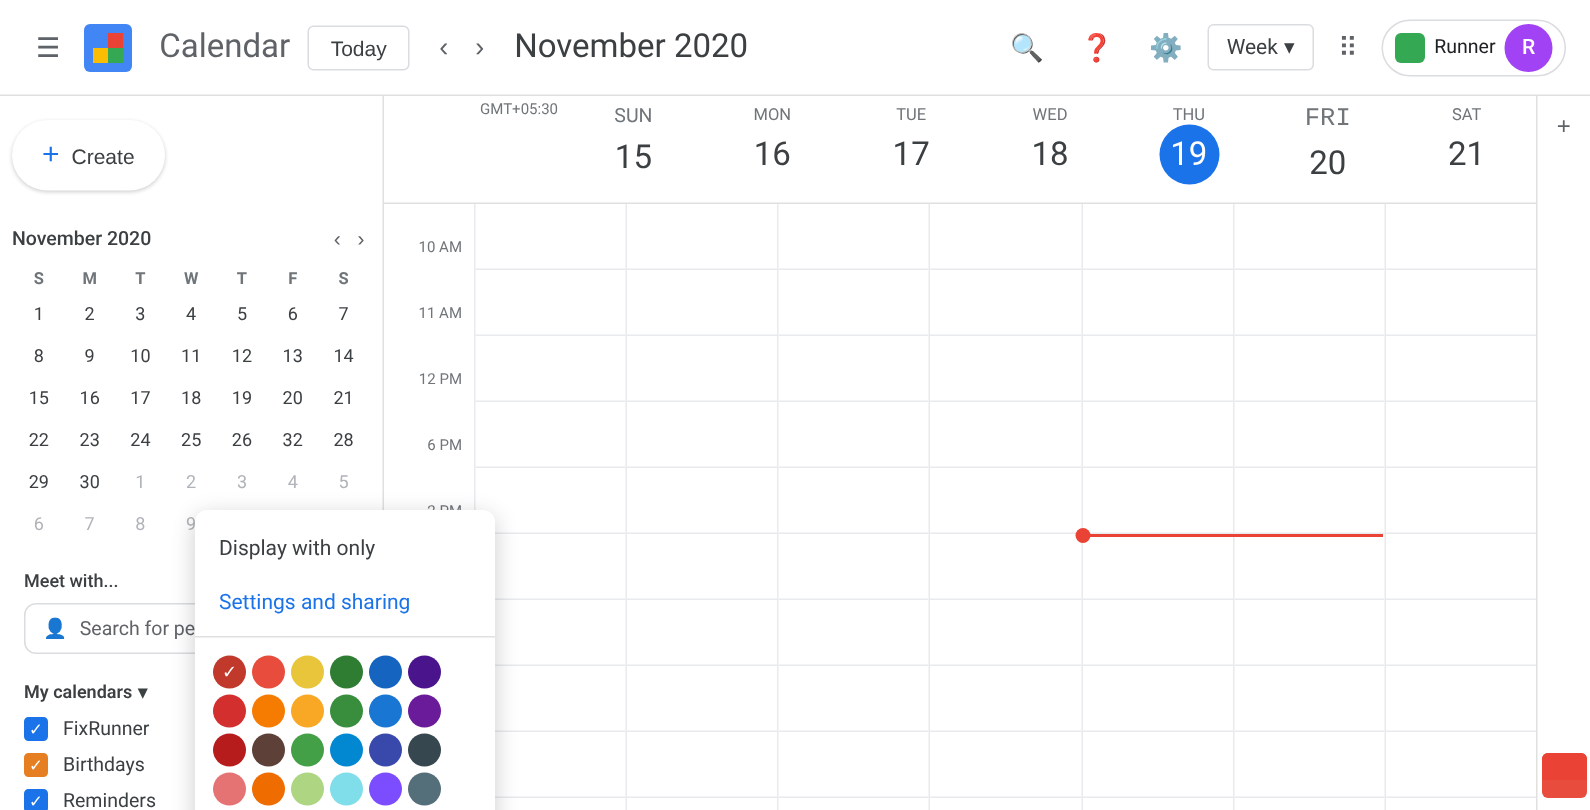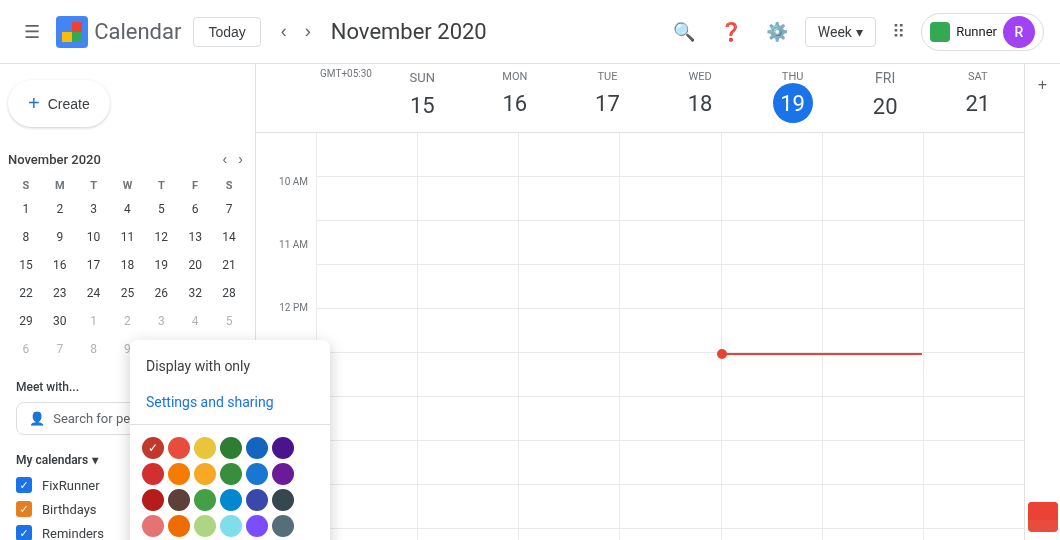--- a/index.html
+++ b/index.html
@@ -2,21 +2,21 @@
 <html><head>
   <meta charset="utf-8">
   <style>
     * { box-sizing: border-box; margin: 0; padding: 0; }
     body { font-family: 'Google Sans', Roboto, Arial, sans-serif; font-size: 13px; background: #fff; color: #202124; overflow: hidden; width: 1060px; height: 540px; }
 
     
     .header { display: flex; align-items: center; height: 64px; padding: 0 16px; border-bottom: 1px solid #e0e0e0; gap: 12px; }
     .header-left { display: flex; align-items: center; gap: 8px; }
     .menu-icon { cursor: pointer; color: #5f6368; font-size: 18px; }
-    .logo { display: flex; align-items: center; gap: 6px; }
+    .logo { display: flex; align-items: center; gap: 18px; }
     .logo-img { width: 32px; height: 32px; background: #4285f4; border-radius: 4px; display: flex; align-items: center; justify-content: center; }
     .logo-text { font-size: 22px; color: #5f6368; font-weight: 400; }
     .today-btn { border: 1px solid #dadce0; border-radius: 4px; padding: 6px 14px; font-size: 14px; cursor: pointer; background: #fff; color: #3c4043; }
     .nav-arrows { display: flex; gap: 2px; }
     .nav-arrow { background: none; border: none; cursor: pointer; color: #5f6368; font-size: 18px; padding: 6px 8px; border-radius: 50%; }
     .header-title { font-size: 22px; color: #3c4043; font-weight: 400; flex: 1; }
     .header-right { display: flex; align-items: center; gap: 8px; }
     .icon-btn { background: none; border: none; cursor: pointer; color: #5f6368; font-size: 18px; padding: 8px; border-radius: 50%; }
     .view-selector { border: 1px solid #dadce0; border-radius: 4px; padding: 6px 12px; font-size: 14px; cursor: pointer; background: #fff; color: #3c4043; display: flex; align-items: center; gap: 4px; }
     .avatar { width: 32px; height: 32px; border-radius: 50%; background: #a142f4; color: #fff; display: flex; align-items: center; justify-content: center; font-size: 14px; font-weight: 500; cursor: pointer; }
@@ -51,21 +51,21 @@
     .cal-section { margin-bottom: 8px; }
     .cal-section-header { display: flex; align-items: center; justify-content: space-between; padding: 6px 8px; cursor: pointer; }
     .cal-section-title { font-size: 12px; font-weight: 600; color: #3c4043; display: flex; align-items: center; gap: 4px; }
     .cal-item { display: flex; align-items: center; gap: 10px; padding: 4px 8px; cursor: pointer; border-radius: 4px; }
     .cal-checkbox { width: 16px; height: 16px; border-radius: 3px; border: 2px solid #1a73e8; background: #1a73e8; display: flex; align-items: center; justify-content: center; flex-shrink: 0; }
     .cal-label { font-size: 13px; color: #3c4043; }
 
     
     .calendar-area { flex: 1; display: flex; flex-direction: column; overflow: hidden; position: relative; }
     .time-labels { width: 60px; flex-shrink: 0; padding-top: 0; }
-    .time-label { height: 44px; font-size: 10px; color: #70757a; text-align: right; padding-right: 8px; display: flex; align-items: flex-start; justify-content: flex-end; padding-top: 2px; margin-top: 19px; }
+    .time-label { height: 44px; font-size: 10px; color: #70757a; text-align: right; padding-right: 8px; display: flex; align-items: flex-start; justify-content: flex-end; padding-top: 2px; }
     .grid-columns { flex: 1; display: flex; position: relative; }
     .grid-col { flex: 1; border-left: 1px solid #e8eaed; position: relative; }
     .grid-line { height: 44px; border-bottom: 1px solid #f1f3f4; }
     .grid-line.hour { border-bottom-color: #e8eaed; }
 
     
     .context-menu { position: absolute; background: #fff; border-radius: 8px; box-shadow: 0 4px 16px rgba(0,0,0,0.2); z-index: 100; width: 200px; left: 130px; top: 340px; padding: 8px 0; }
     .menu-item { padding: 10px 16px; font-size: 14px; color: #3c4043; cursor: pointer; }
     .menu-item.active { color: #1a73e8; }
     .color-grid { padding: 8px 12px; }
@@ -269,21 +269,21 @@
           </div>
           <div style="flex: 1 1 0%; text-align: center; padding: 6px 0px;">
             <div style="font-size: 11px; color: rgb(112, 117, 122); text-transform: uppercase;">WED</div>
             <div style="font-size: 22px; color: rgb(60, 64, 67); font-weight: 400; width: 40px; height: 40px; display: flex; align-items: center; justify-content: center; margin: 0px auto; border-radius: 50%; cursor: pointer;">18</div>
           </div>
           <div style="flex: 1 1 0%; text-align: center; padding: 6px 0px;">
             <div style="font-size: 11px; color: rgb(112, 117, 122); text-transform: uppercase;">THU</div>
             <div style="font-size: 22px; color: rgb(255, 255, 255); font-weight: 400; width: 40px; height: 40px; display: flex; align-items: center; justify-content: center; margin: 0px auto; border-radius: 50%; background: rgb(26, 115, 232); cursor: pointer;">19</div>
           </div>
           <div style="flex: 1 1 0%; text-align: center; padding: 6px 0px;">
-            <div style="font-size: 14px; color: rgb(112, 117, 122); text-transform: uppercase;">FRI</div>
+            <div style="font-size: 17px; color: rgb(112, 117, 122); text-transform: uppercase; font-family: Liberation Mono, monospace;">FRI</div>
             <div style="font-size: 22px; color: rgb(60, 64, 67); font-weight: 400; width: 40px; height: 40px; display: flex; align-items: center; justify-content: center; margin: 0px auto; border-radius: 50%; cursor: pointer;">20</div>
           </div>
           <div style="flex: 1 1 0%; text-align: center; padding: 6px 0px;">
             <div style="font-size: 11px; color: rgb(112, 117, 122); text-transform: uppercase;">SAT</div>
             <div style="font-size: 22px; color: rgb(60, 64, 67); font-weight: 400; width: 40px; height: 40px; display: flex; align-items: center; justify-content: center; margin: 0px auto; border-radius: 50%; cursor: pointer;">21</div>
           </div>
         </div>
     </div>
 
     <div style="display:flex;overflow-y:auto;flex:1;">

